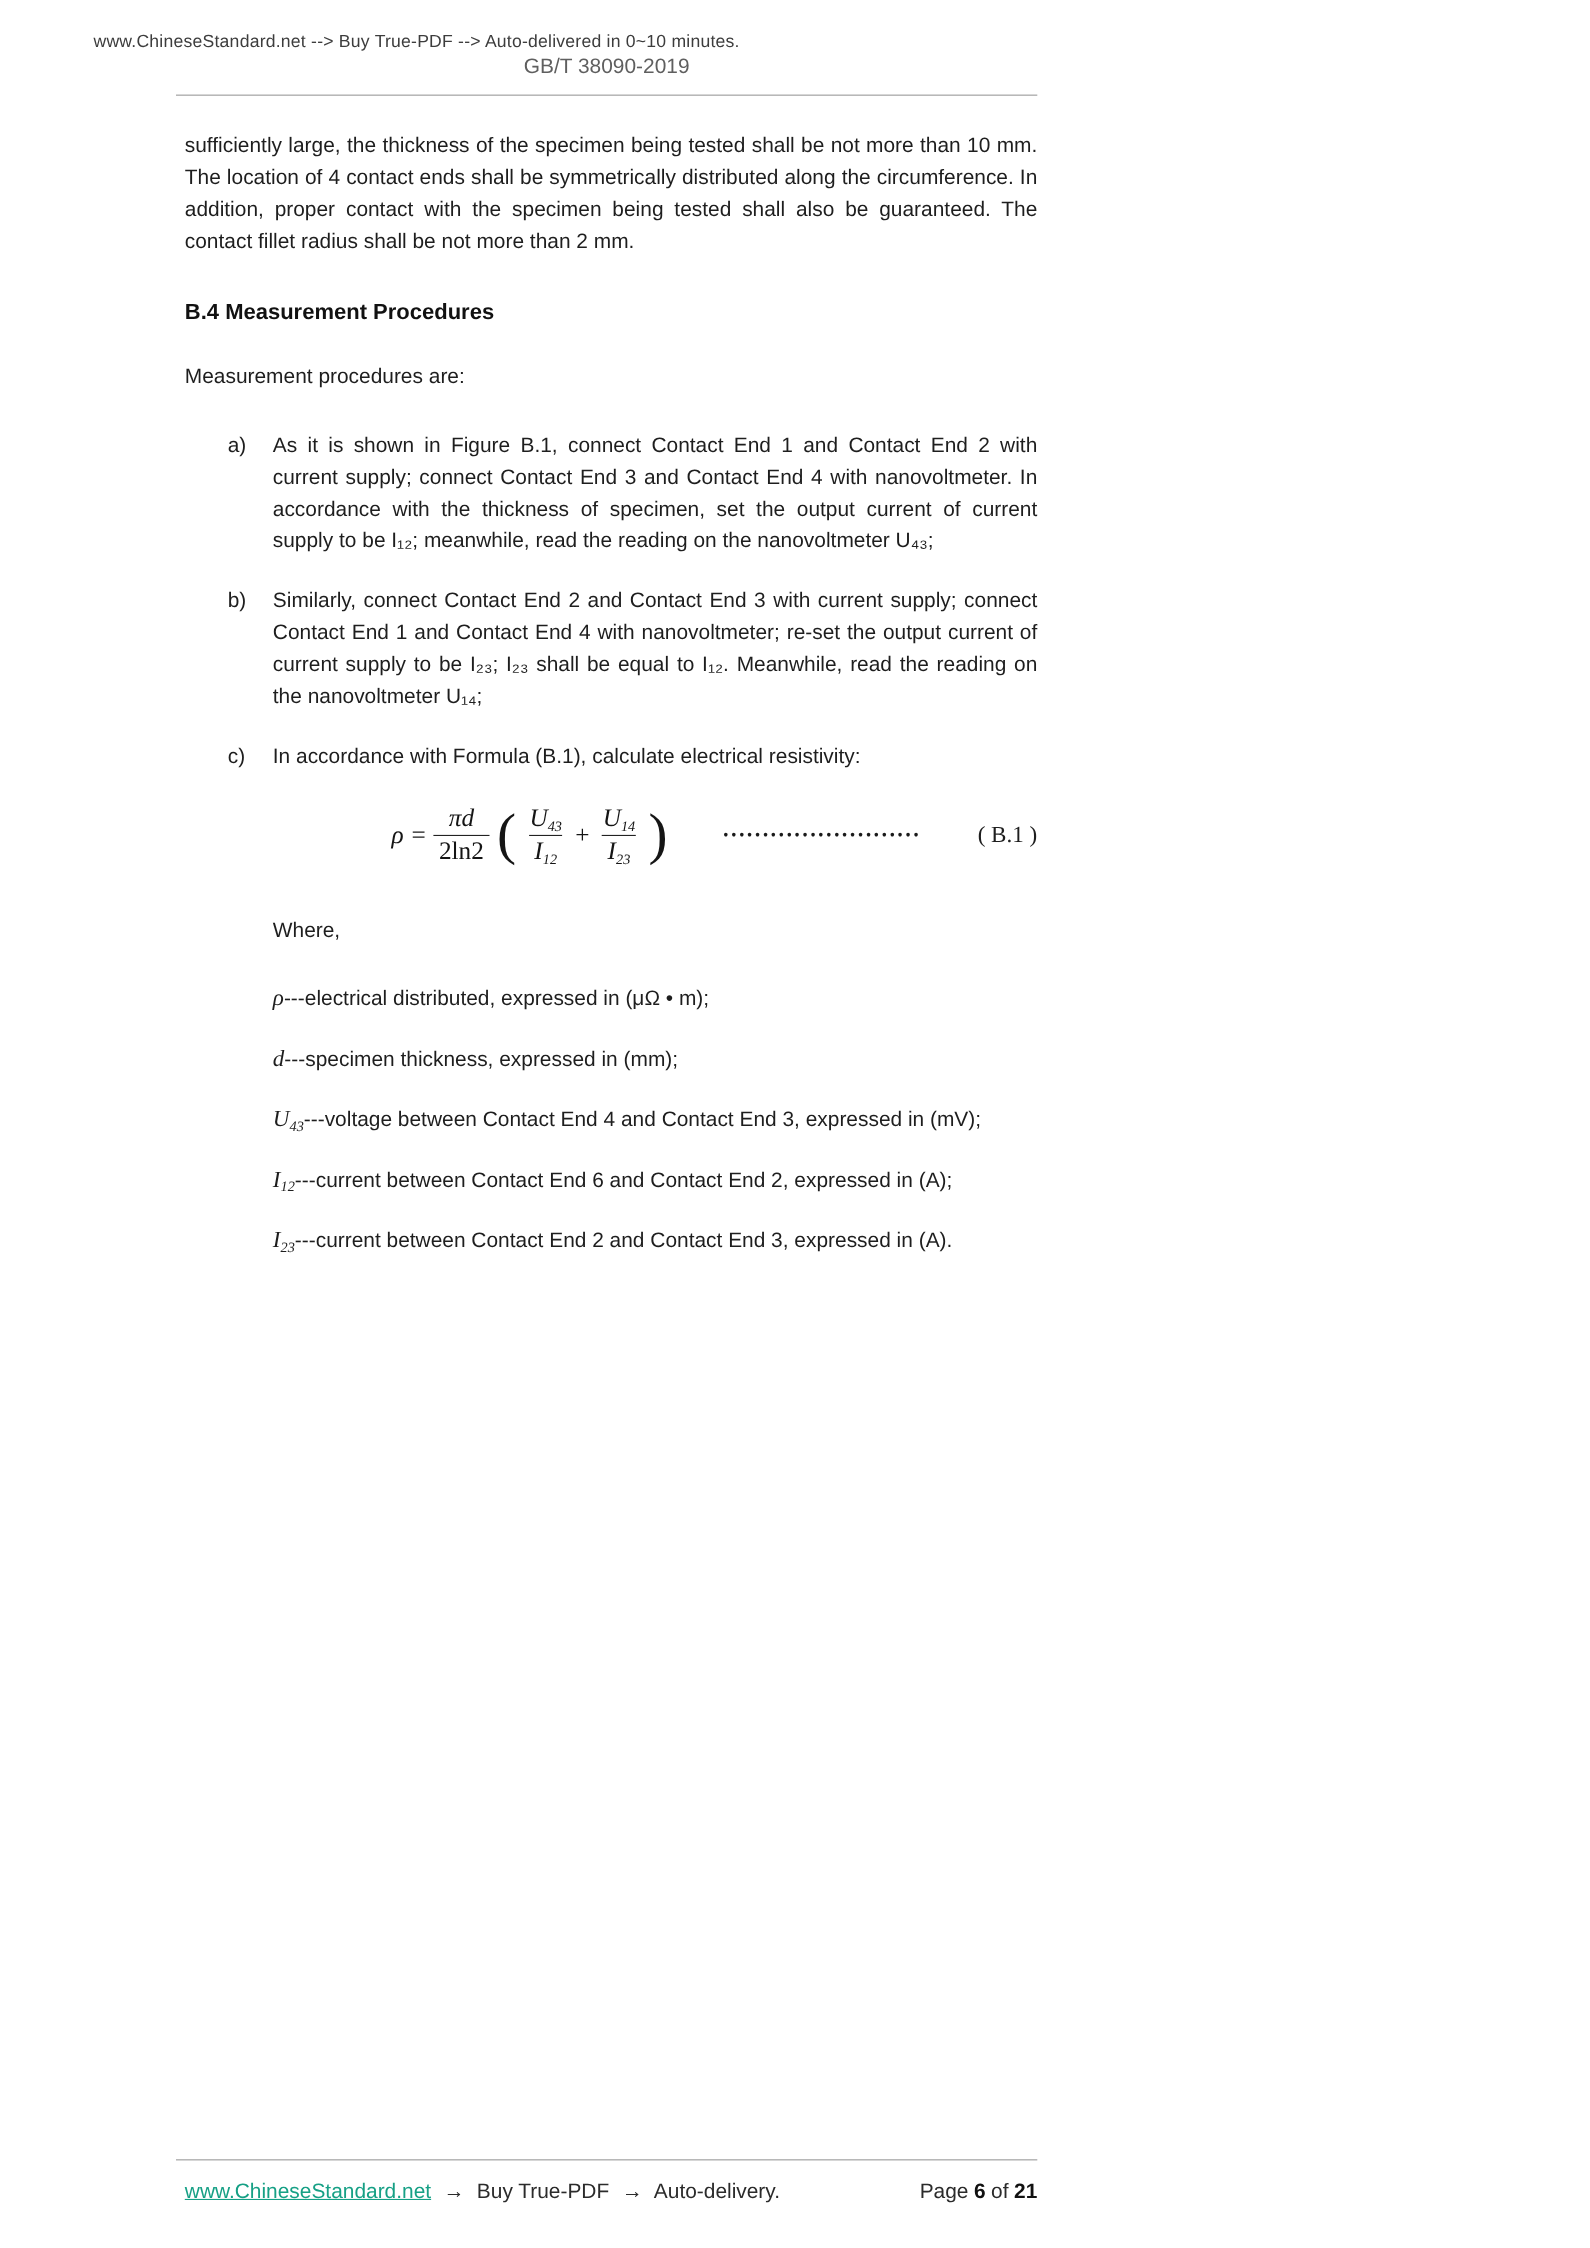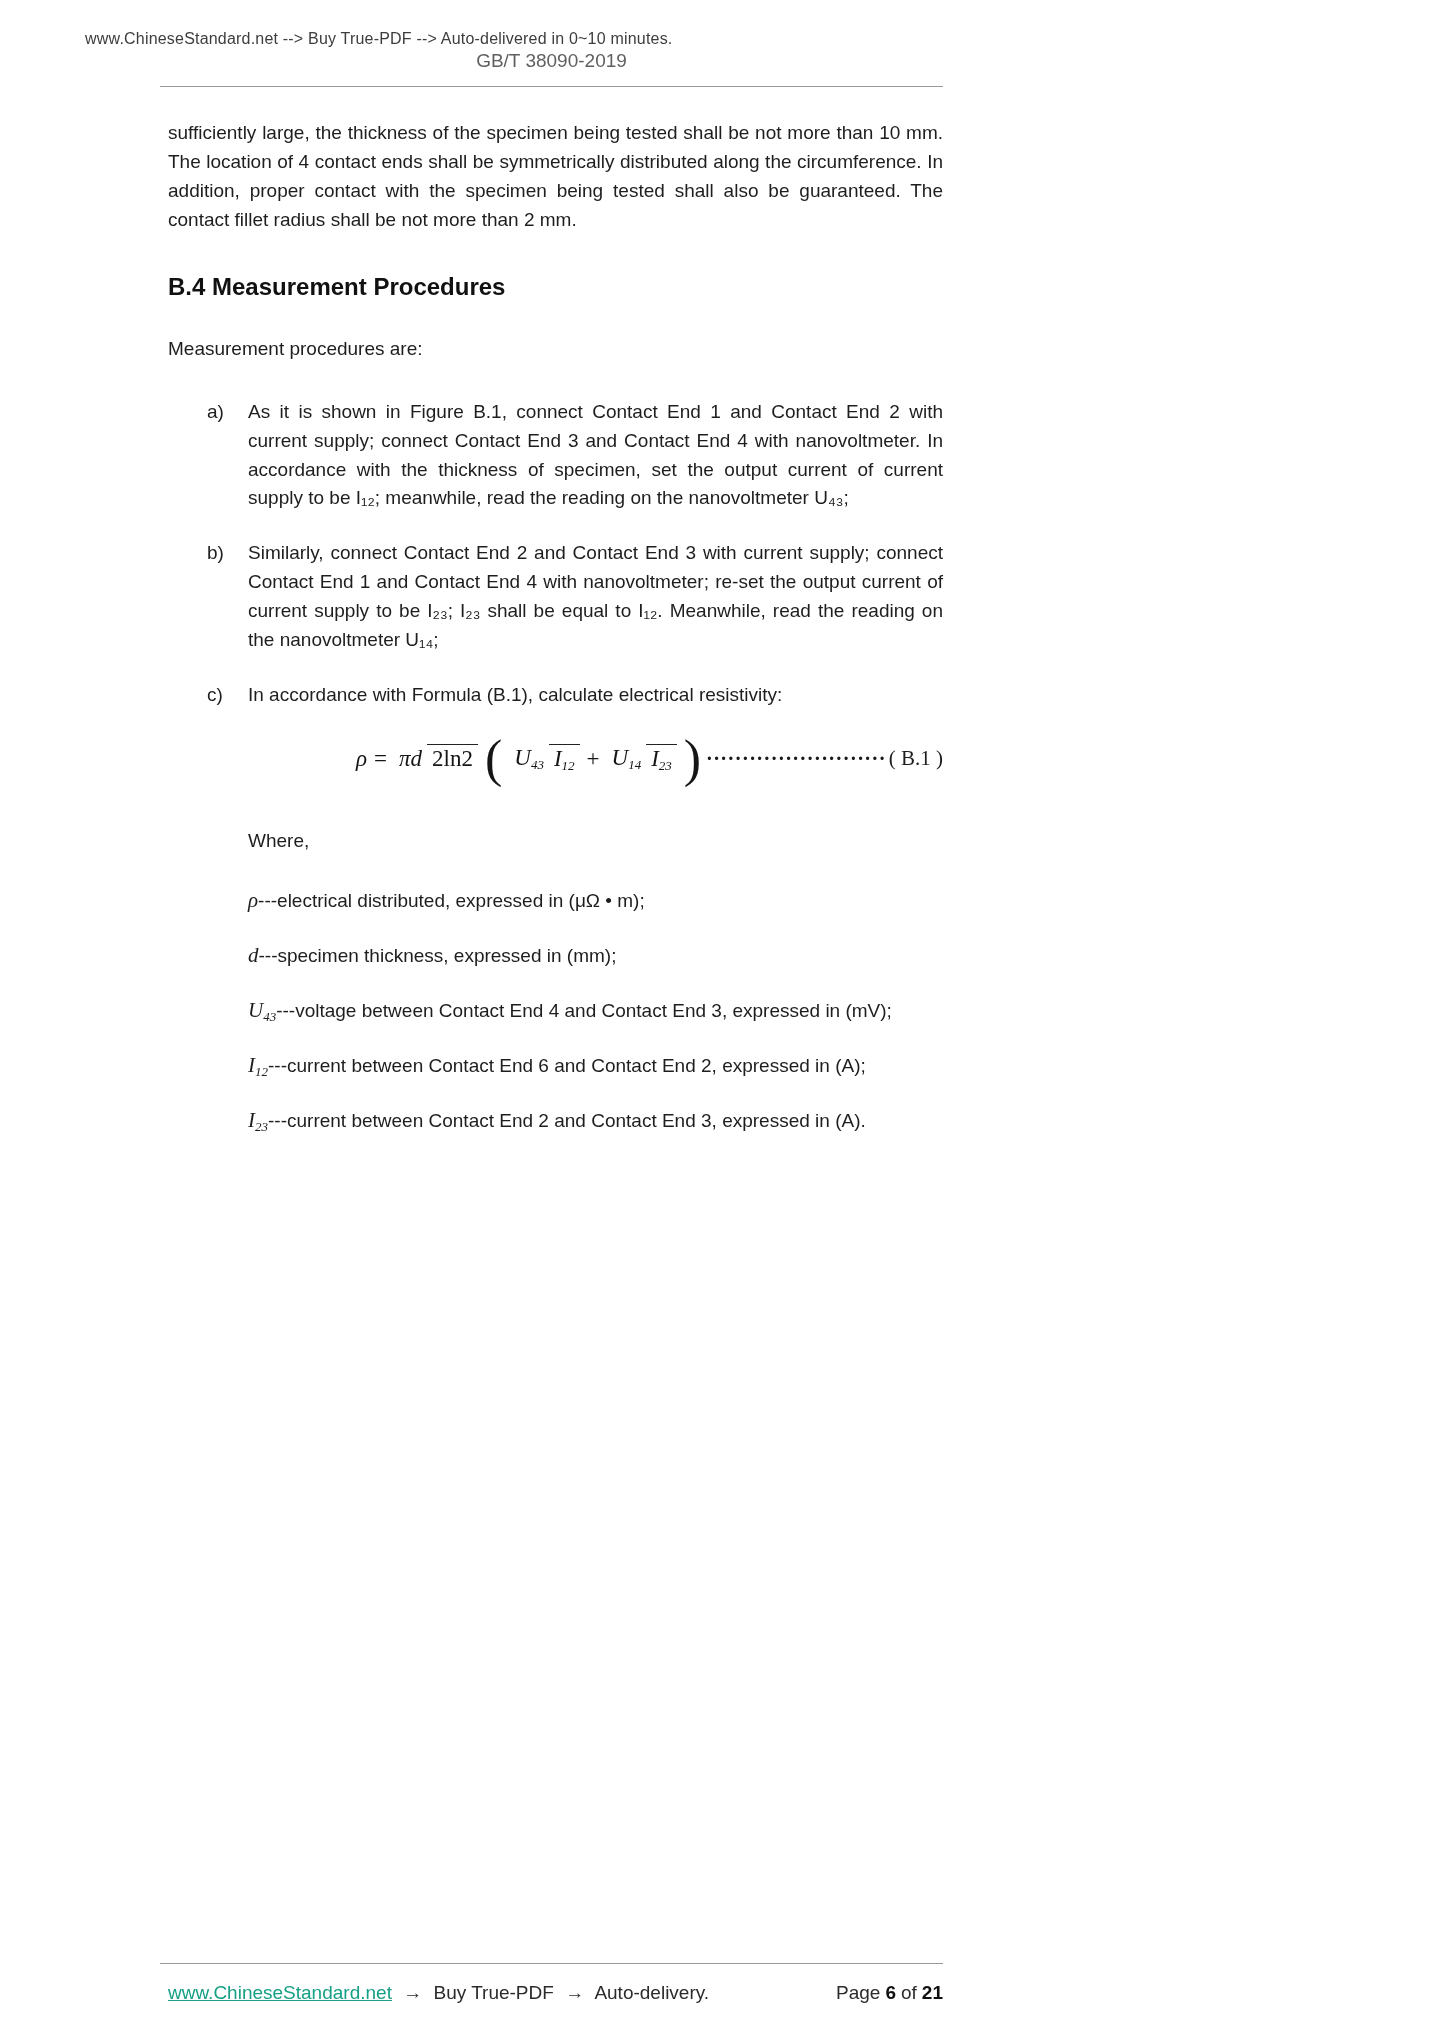--- a/index.html
+++ b/index.html
@@ -42,21 +42,21 @@
     margin: 32px 0 0 168px;
     width: 775px;
     font-size: 19px;
     line-height: 1.52;
   }
   .para {
     margin: 0 0 34px 0;
     text-align: justify;
   }
   .heading {
-    font-size: 24px;
+    font-size: 20px;
     font-weight: bold;
     color: #111111;
     margin: 0 0 30px 0;
   }
   .lead {
     margin: 0 0 34px 0;
   }
   .list-item {
     display: flex;
     margin-bottom: 26px;
@@ -85,21 +85,21 @@
     margin-left: 108px;
     font-family: "Liberation Serif", "DejaVu Serif", serif;
     font-size: 23px;
     color: #151515;
   }
   .math .var, .math i {
     font-style: italic;
   }
   .frac {
     display: inline-flex;
-    flex-direction: row;
+    flex-direction: column;
     align-items: center;
   }
   .frac .num, .frac .den {
     padding: 0 5px;
     line-height: 1.25;
     white-space: nowrap;
   }
   .frac .den {
     border-top: 1.4px solid #222222;
   }

